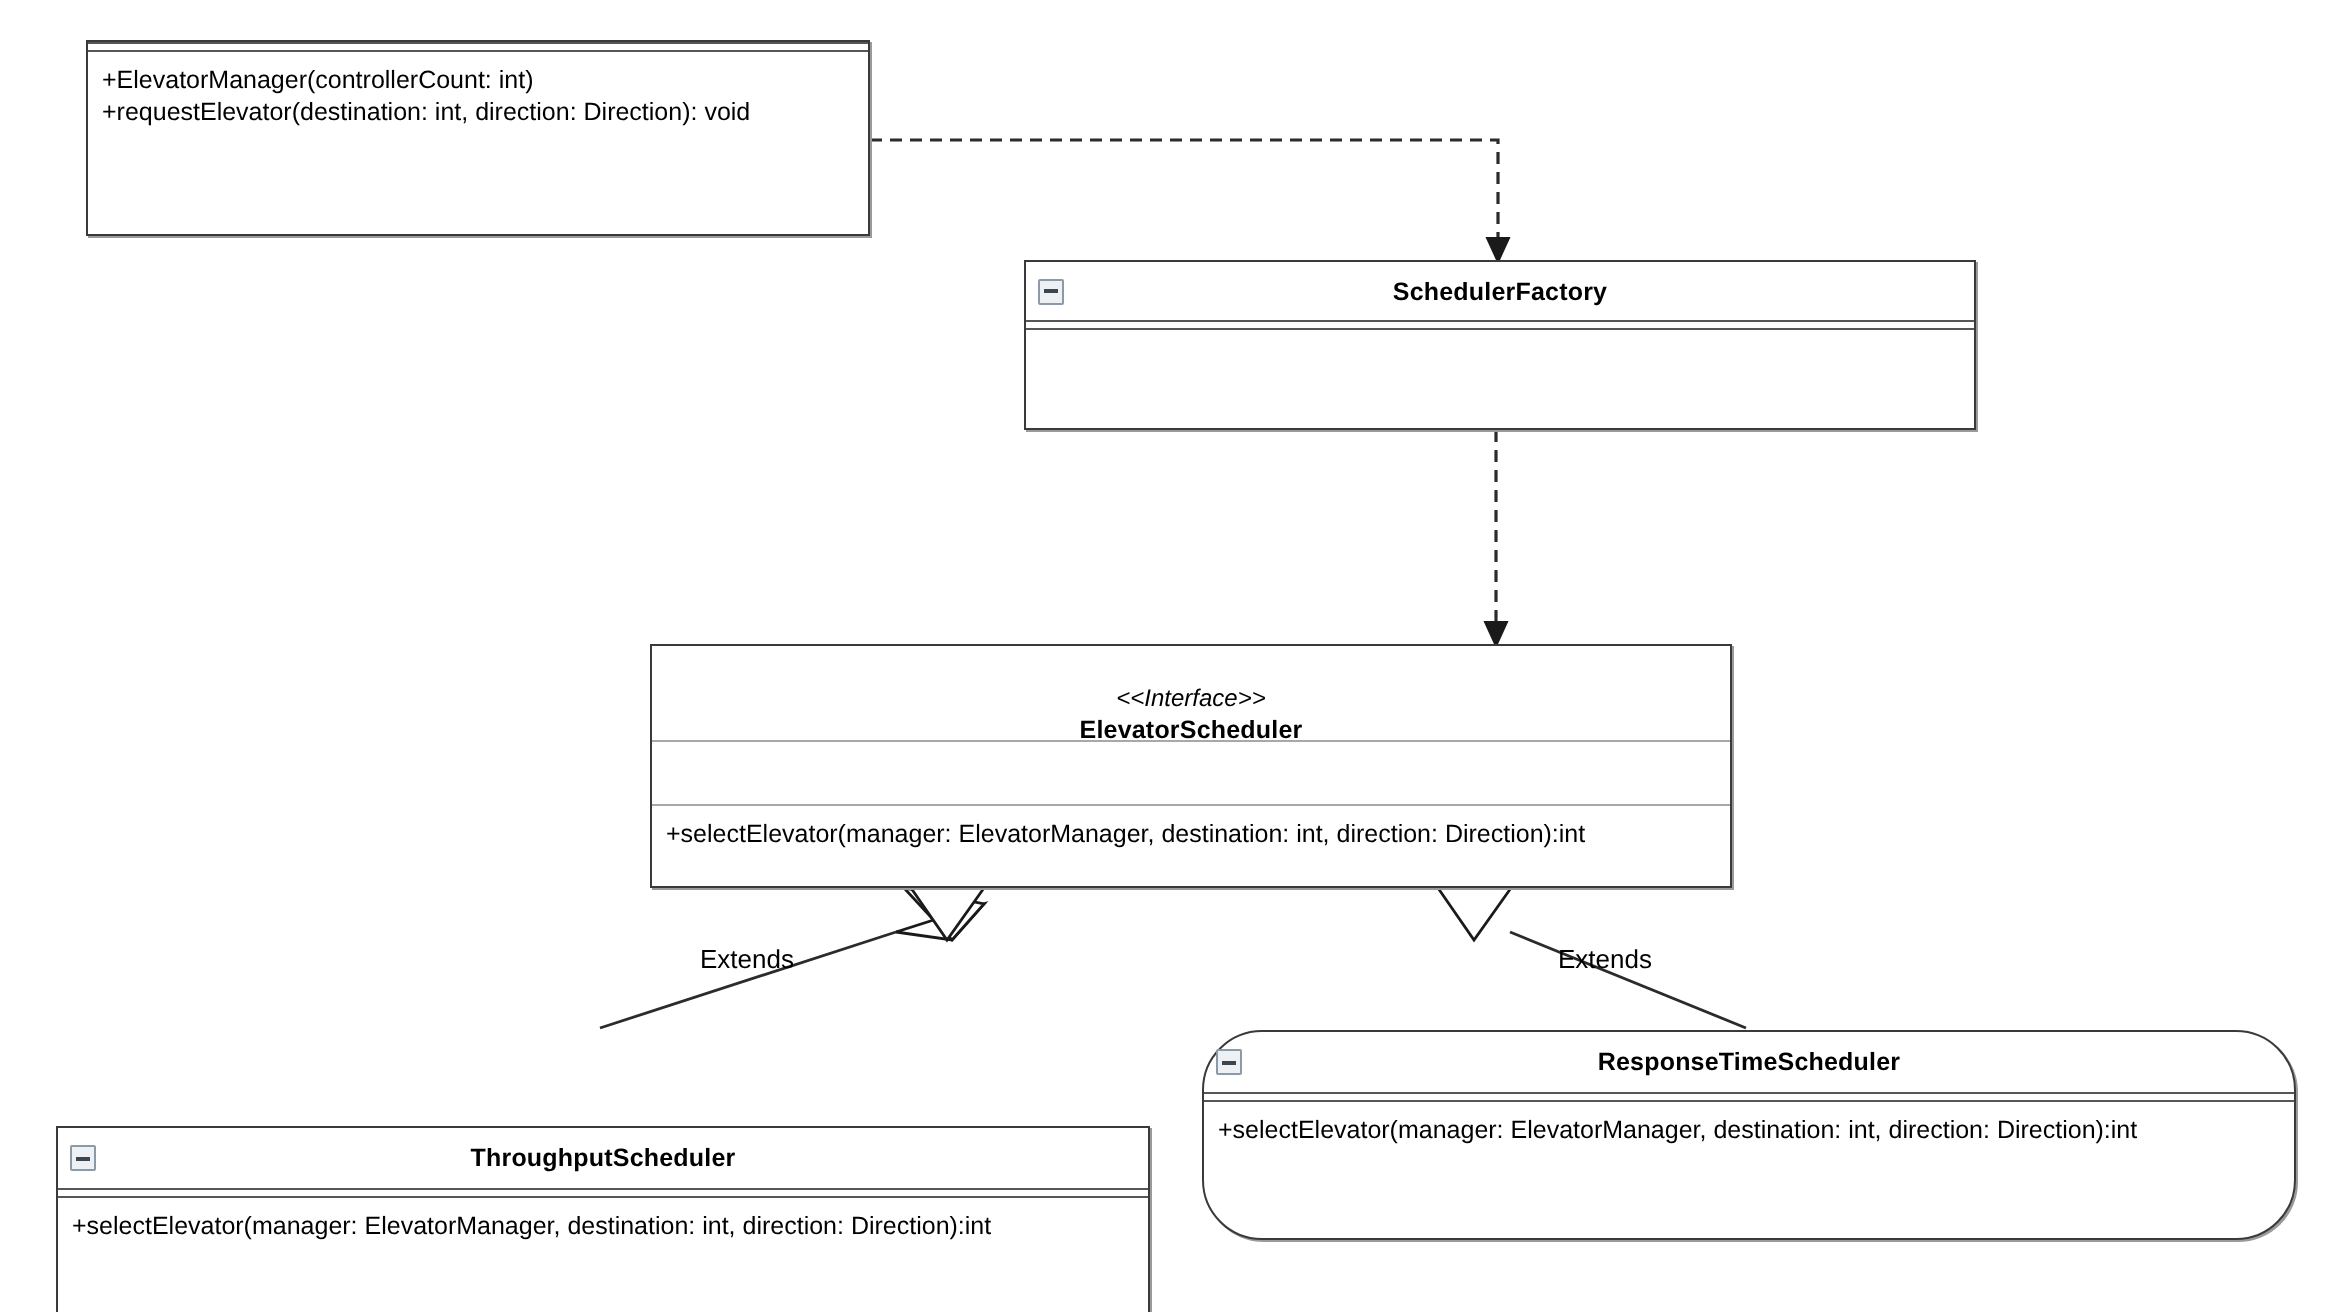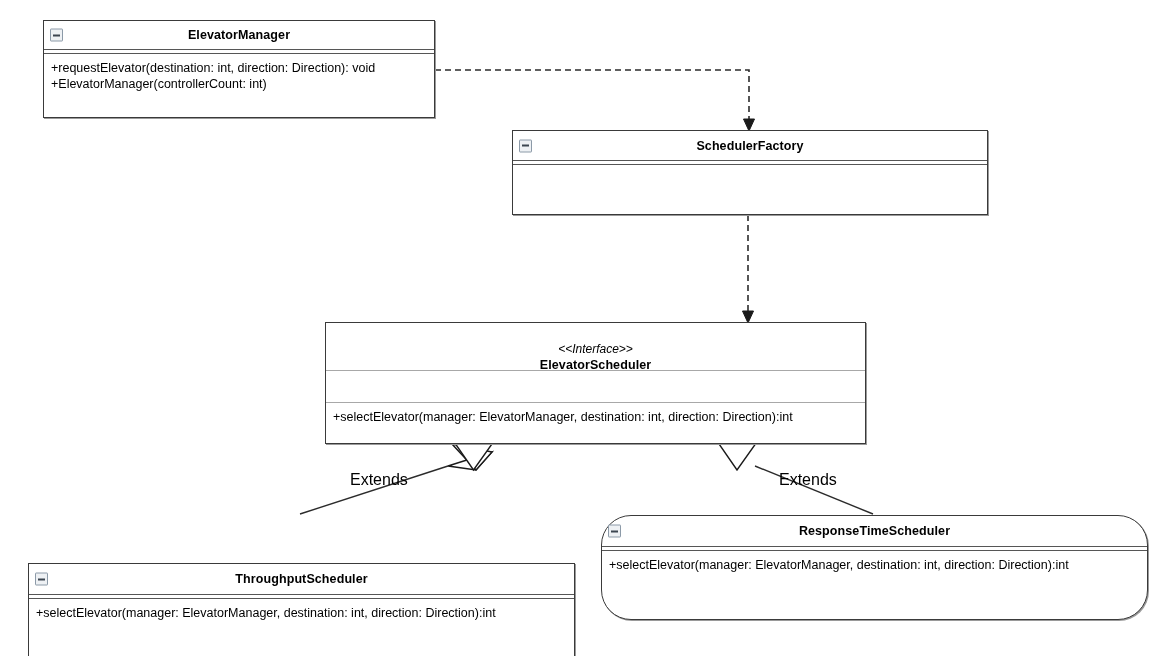--- a/index.html
+++ b/index.html
@@ -112,21 +112,21 @@
   .uml-compartment.empty { padding: 0; }
 
   .member {
     display: block;
     white-space: nowrap;
   }
 
   
   .edge-label {
     position: absolute;
-    font-size: 16px;
+    font-size: 13px;
     line-height: 14px;
     color: #000000;
     background: transparent;
     white-space: nowrap;
   }
 
   svg.edges {
     position: absolute;
     left: 0; top: 0;
     width: 1176px;
@@ -163,28 +163,24 @@
       <path d="M 873 514 L 755 466" fill="none" stroke="#2b2b2b" stroke-width="1.4"></path>
       <path d="M 719 444 L 755.5 444 L 737 470 Z" fill="#ffffff" stroke="#1a1a1a" stroke-width="1.4" stroke-linejoin="miter"></path>
     </g>
   </svg>
 
   <div class="edge-label" style="left:350px; top:473px;">Extends</div>
 
   <div class="edge-label" style="left:779px; top:473px;">Extends</div>
 
   <div class="uml-class" style="left:43px; top:20px; width:392px; height:98px;">
-    <div class="uml-header" style="height:28px;">
-      <span class="collapse-icon"></span>
-      <span class="uml-title">ElevatorManager</span>
-    </div>
-    <div class="sep-double"></div>
-    <div class="uml-compartment">
+    <div class="sep-double"></div>
+    <div class="uml-compartment">
+      <span class="member">+ElevatorManager(controllerCount: int)</span>
       <span class="member">+requestElevator(destination: int, direction: Direction): void</span>
-      <span class="member">+ElevatorManager(controllerCount: int)</span>
     </div>
   </div>
 
   <div class="uml-class" style="left:512px; top:130px; width:476px; height:85px;">
     <div class="uml-header" style="height:29px;">
       <span class="collapse-icon"></span>
       <span class="uml-title">SchedulerFactory</span>
     </div>
     <div class="sep-double"></div>
   </div>

